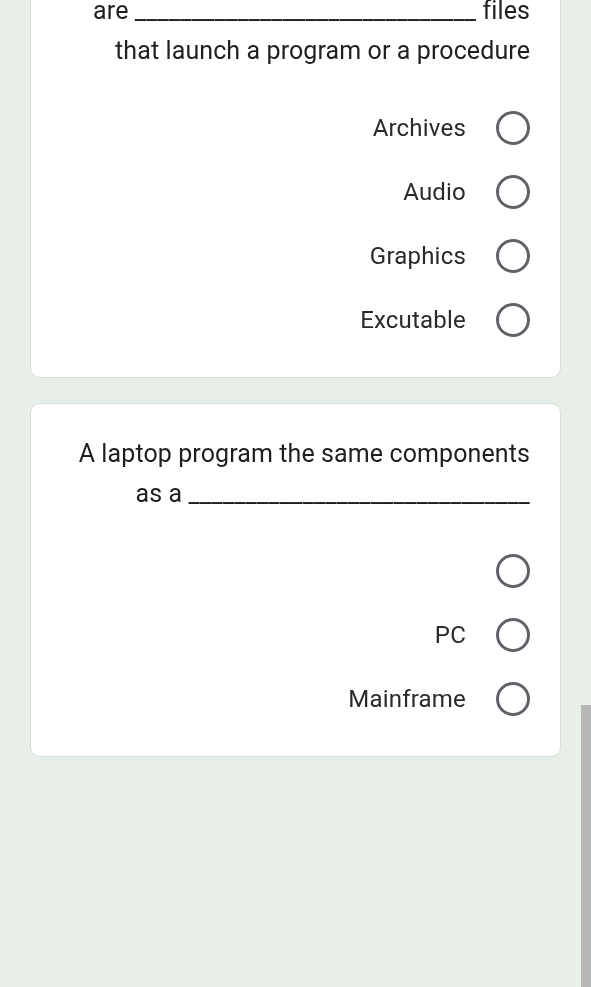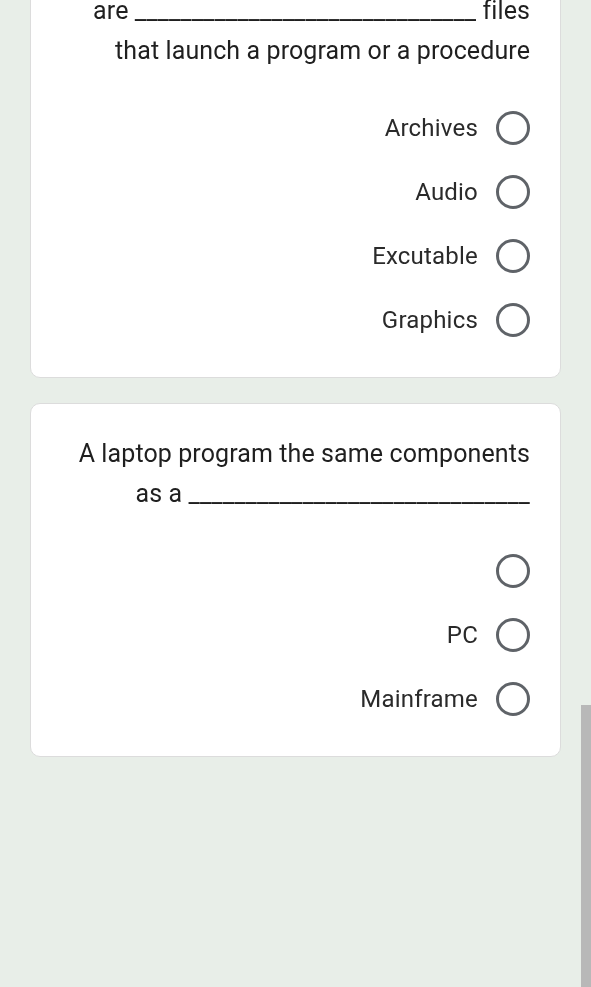--- a/index.html
+++ b/index.html
@@ -40,21 +40,21 @@
     .options-list {
       display: flex;
       flex-direction: column;
       gap: 30px;
       align-items: flex-end;
     }
     .option-row {
       display: flex;
       align-items: center;
       justify-content: flex-end;
-      gap: 18px;
+      gap: 30px;
     }
     .option-label {
       font-size: 24px;
       color: #2a2a2a;
       letter-spacing: 0.2px;
     }
     .radio-circle {
       width: 34px;
       height: 34px;
       border: 3px solid #5f6368;
@@ -82,25 +82,25 @@
     <div class="options-list">
       <div class="option-row">
         <span class="option-label">Archives</span>
         <span class="radio-circle"></span>
       </div>
       <div class="option-row">
         <span class="option-label">Audio</span>
         <span class="radio-circle"></span>
       </div>
       <div class="option-row">
-        <span class="option-label">Excutable</span>
+        <span class="option-label">Graphics</span>
         <span class="radio-circle"></span>
       </div>
       <div class="option-row">
-        <span class="option-label">Graphics</span>
+        <span class="option-label">Excutable</span>
         <span class="radio-circle"></span>
       </div>
     </div>
   </div>
 
   <div class="question-card">
     <div class="question-text">A laptop program the same components as a ______________________________</div>
     <div class="options-list">
       <div class="option-row">
         <span class="radio-circle"></span>

